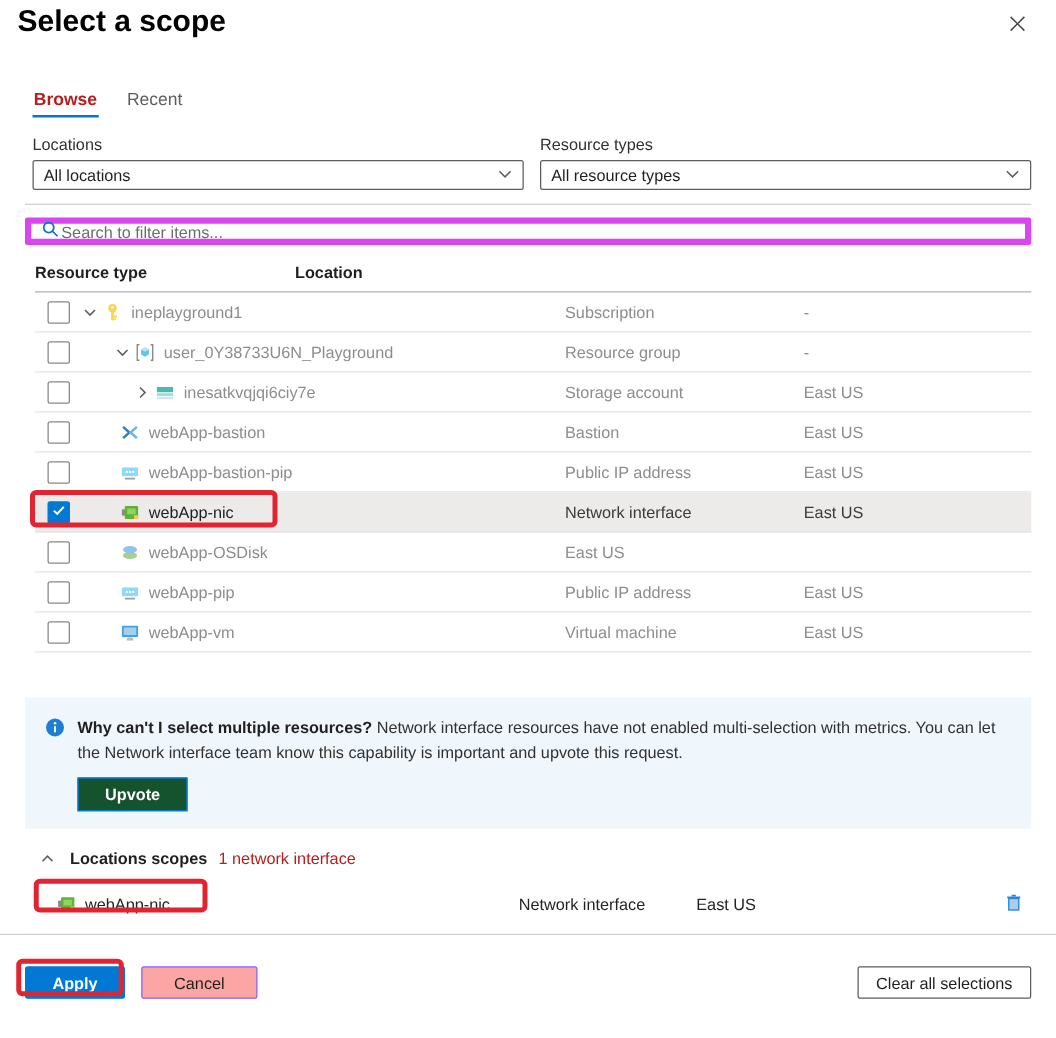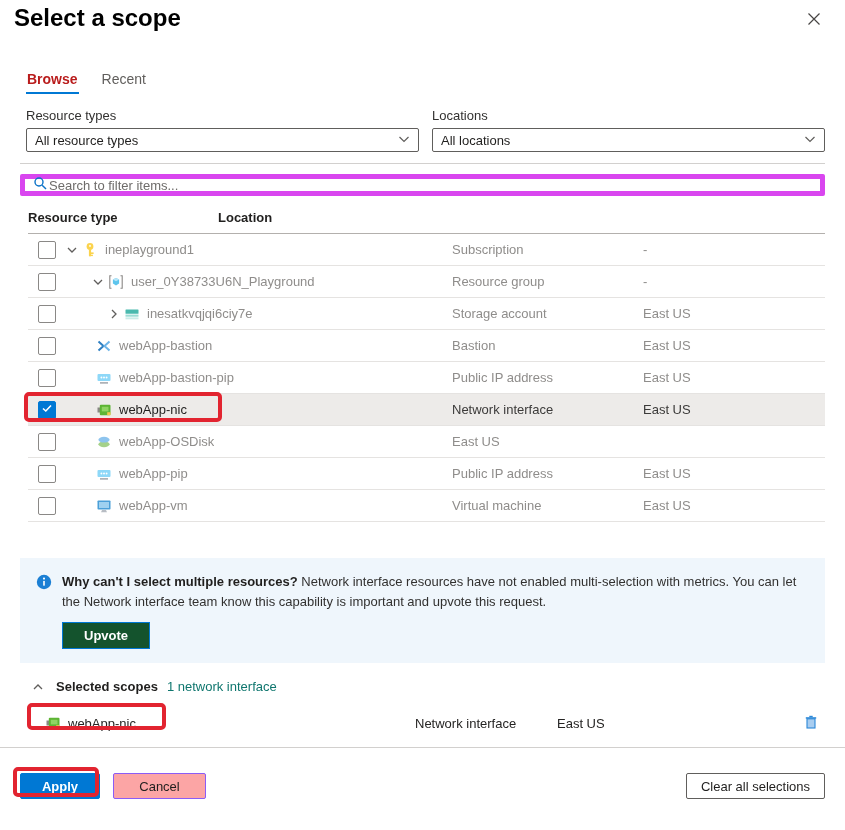--- a/index.html
+++ b/index.html
@@ -26,21 +26,21 @@
   .divider1 { border-top:1px solid #d2d0ce; margin:11px 20px 0 20px; }
   .searchbox { margin:10px 20px 0 20px; height:22px; border:5px solid #d946ef; border-radius:2px;
                display:flex; align-items:center; padding:0 8px; gap:0; background:#fff; }
   .searchbox input { border:none; outline:none; flex:1; font-size:13px; color:#201f1e; font-family:inherit; background:transparent; }
   .searchbox input::placeholder { color:#6e6c6a; }
 
   .table { margin:6px 20px 0 28px; }
   .thead { display:flex; align-items:center; height:32px; border-bottom:1px solid #b3b0ad;
            font-size:13px; font-weight:bold; color:#201f1e; }
   .h-scope { width:424px; padding-left:44px; }
-  .h-type { width:190px; }
+  .h-type { width:208px; }
   .h-loc { flex:1; }
 
   .trow { display:flex; align-items:center; height:32px; border-bottom:1px solid #e5e3e1;
           font-size:13px; color:#8f8d8b; position:relative; cursor:pointer; }
   .trow.selected { background:#edebe9; color:#201f1e; }
   .trow.selected .cell-type, .trow.selected .cell-loc { color:#3b3a39; }
   .name-group { display:flex; align-items:center; width:424px; }
   .cb { width:18px; height:18px; border:1px solid #8a8886; border-radius:2px; margin-left:10px;
         flex:none; background:#fff; display:flex; align-items:center; justify-content:center; cursor:pointer; }
   .cb.checked { background:#0078d4; border-color:#0078d4; }
@@ -55,21 +55,21 @@
   .infobox { margin:36px 20px 0 20px; background:#eff6fc; padding:14px 16px; display:flex; gap:10px; }
   .info-icon { flex:none; margin-top:2px; }
   .info-content { font-size:13px; color:#323130; line-height:1.5; max-width:740px; }
   .info-content b { color:#201f1e; }
   .upvote { display:block; margin-top:11px; background:#14532d; color:#fff; border:1px solid #0078d4;
             font-weight:bold; font-size:13px; padding:5px 21px; font-family:inherit; cursor:pointer; }
 
   .selheader { display:flex; align-items:center; margin:16px 0 0 32px; font-size:13px; }
   .selheader .chevup { margin-right:12px; cursor:pointer; display:flex; }
   .selheader .lbl { font-weight:bold; color:#201f1e; }
-  .selheader .cnt { color:#0f766e; margin-left:9px; }
+  .selheader .cnt { color:#b91c1c; margin-left:9px; }
 
   .selrow { display:flex; align-items:center; margin:13px 20px 0 25px; height:32px;
             font-size:13px; color:#252423; position:relative; }
   .sel-name-w { width:390px; display:flex; align-items:center; }
   .selrow .ricon { margin-left:20px; }
   .sel-type { width:142px; }
   .sel-loc { flex:1; }
   .trash { margin-left:auto; margin-right:6px; background:none; border:none; padding:0; cursor:pointer; display:flex; }
 
   .divider2 { border-top:1px solid #d2d0ce; margin:8px 0 0 0; }
@@ -99,32 +99,32 @@
   </span>
 </button>
 
 <div class="tabs">
   <div class="tab active">Browse</div>
   <div class="tab">Recent</div>
 </div>
 
 <div class="filters">
   <div class="filter">
+    <div class="flabel">Locations</div>
+    <div class="select">
+      <span>All locations</span>
+      <span><svg width="12" height="12" viewBox="0 0 12 12">
+            <path d="M1.5 4l4.5 4.5L10.5 4" fill="none" stroke="#605e5c" stroke-width="1.2"></path>
+          </svg></span>
+    </div>
+  </div>
+  <div class="filter">
     <div class="flabel">Resource types</div>
     <div class="select">
       <span>All resource types</span>
-      <span><svg width="12" height="12" viewBox="0 0 12 12">
-            <path d="M1.5 4l4.5 4.5L10.5 4" fill="none" stroke="#605e5c" stroke-width="1.2"></path>
-          </svg></span>
-    </div>
-  </div>
-  <div class="filter">
-    <div class="flabel">Locations</div>
-    <div class="select">
-      <span>All locations</span>
       <span><svg width="12" height="12" viewBox="0 0 12 12">
             <path d="M1.5 4l4.5 4.5L10.5 4" fill="none" stroke="#605e5c" stroke-width="1.2"></path>
           </svg></span>
     </div>
   </div>
 </div>
 
 <div class="divider1"></div>
 
 <div class="searchbox">
@@ -336,21 +336,21 @@
     <button class="upvote">Upvote</button>
   </div>
 </div>
 
 <div class="selheader">
   <span class="chevup">
       <svg width="12" height="12" viewBox="0 0 12 12">
         <path d="M2 8l4-4 4 4" fill="none" stroke="#605e5c" stroke-width="1.3"></path>
       </svg>
     </span>
-  <span class="lbl">Selected scopes</span>
+  <span class="lbl">Locations scopes</span>
   <span class="cnt">1 network interface</span>
 </div>
 
 <div class="selrow">
   <div class="annotation a-sel"></div>
   <div class="sel-name-w">
     <span class="ricon">
       <svg width="16" height="16" viewBox="0 0 16 16">
           <rect x="1.5" y="5.5" width="3" height="5" fill="#8a8886"></rect>
           <rect x="3.8" y="2.8" width="10.7" height="10.4" rx="1" fill="#5db434"></rect>

